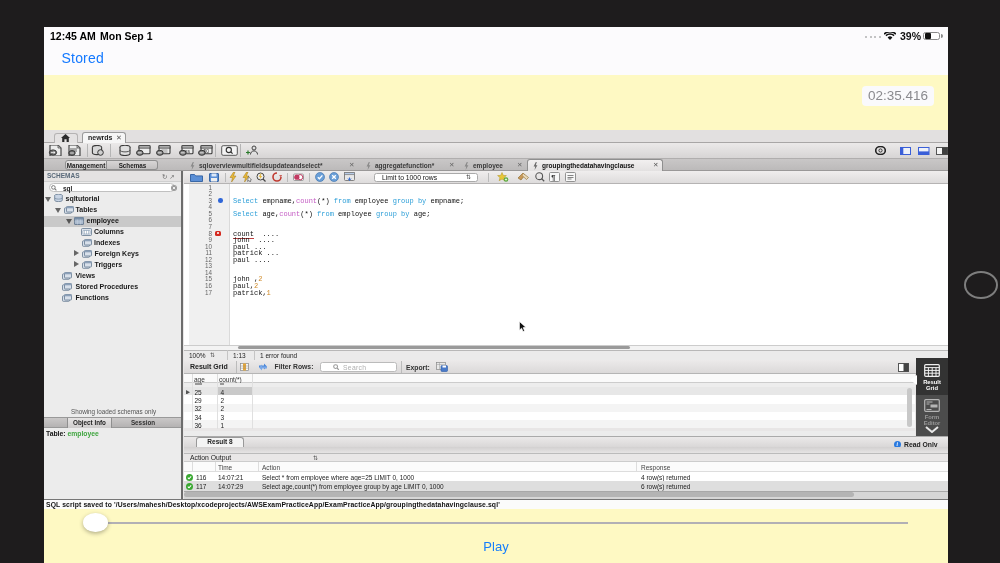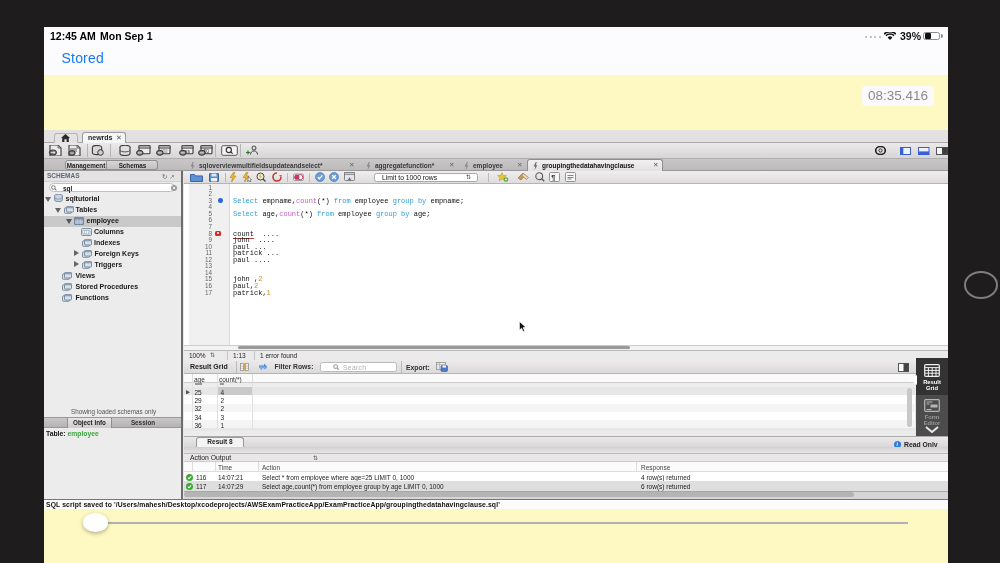--- a/index.html
+++ b/index.html
@@ -32,21 +32,21 @@
       </svg>
     <div class="abs" style="left:856px;top:3.2px;font-size:10.5px;font-weight:bold;color:#111;">39%</div>
     <div class="abs" style="left:879px;top:4.5px;width:17px;height:8.5px;border:1px solid #8a8a8a;border-radius:2.5px;background:#fff;"></div>
     <div class="abs" style="left:880.5px;top:6px;width:6.5px;height:5.5px;background:#111;border-radius:1px;"></div>
     <div class="abs" style="left:897px;top:7px;width:1.5px;height:3.5px;background:#8a8a8a;border-radius:0 2px 2px 0;"></div>
   </div>
 
   <div class="abs" style="left:17.5px;top:22.5px;font-size:14px;letter-spacing:0.2px;color:#1479ff;">Stored</div>
 
   <div class="abs" style="left:818px;top:59px;width:72px;height:20px;background:#fafafc;border-radius:4px;"></div>
-  <div class="abs" style="left:818px;top:61px;width:72px;text-align:center;font-size:13.5px;color:#8a8a8e;">08:35.416</div>
+  <div class="abs" style="left:818px;top:61px;width:72px;text-align:center;font-size:13.5px;color:#8a8a8e;">02:35.416</div>
 
   <div id="wb" class="abs" style="left:0;top:103px;width:904px;height:379px;background:#e8e6e6;font-family:'Liberation Sans',sans-serif;">
 
     <div class="abs" style="left:0;top:0;width:904px;height:13px;background:#e2e0e0;border-bottom:1px solid #a8a6a6;"></div>
 
     <div class="abs" style="left:10px;top:3px;width:24px;height:10px;background:#e4e2e2;border:1px solid #b5b3b3;border-bottom:none;border-radius:3px 3px 0 0;"></div>
     <svg class="abs" style="left:17px;top:4px;" width="9" height="8" viewBox="0 0 9 8">
         <path d="M4.5 0 L9 4 L7.8 4 L7.8 8 L5.6 8 L5.6 5.2 L3.4 5.2 L3.4 8 L1.2 8 L1.2 4 L0 4 Z" fill="#2b2b2b"></path>
       </svg>
     <div class="abs" style="left:38px;top:2px;width:44px;height:11px;background:#f6f6f6;border:1px solid #9a9a9a;border-bottom:none;border-radius:3px 3px 0 0;"></div>
@@ -549,15 +549,16 @@
     <svg class="abs" style="left:475px;top:191.4px" width="8" height="11.5" viewBox="0 0 8 11.5">
         <path d="M0.4 0.4 L0.4 9.2 L2.6 7.2 L4 10.6 L5.6 9.9 L4.2 6.6 L7 6.4 Z" fill="#111" stroke="#fff" stroke-width="0.7"></path>
       </svg>
 
     <div class="abs" style="left:0;top:369px;width:904px;height:10px;background:#fbfbfb;border-top:1px solid #777;"></div>
     <div class="abs" style="left:2px;top:370.5px;font-size:6.8px;font-weight:bold;color:#111;letter-spacing:0.12px;">SQL script saved to '/Users/mahesh/Desktop/xcodeprojects/AWSExamPracticeApp/ExamPracticeApp/groupingthedatahavingclause.sql'</div>
   </div>
 
   <div class="abs" style="left:63.5px;top:495.3px;width:800px;height:1.6px;background:#b2b0b5;"></div>
   <div class="abs" style="left:39.2px;top:486.2px;width:24.5px;height:19px;background:#fff;border-radius:50%;box-shadow:0 1.5px 4px rgba(0,0,0,0.3);"></div>
+  <div class="abs" style="left:0;top:511.5px;width:904px;text-align:center;font-size:13px;color:#147efb;">Play</div>
 </div>
 
 <div style="position:absolute;left:963.5px;top:270.5px;width:34px;height:28px;border:2px solid #7e7e7e;border-radius:50%;"></div>
 
 </body></html>

